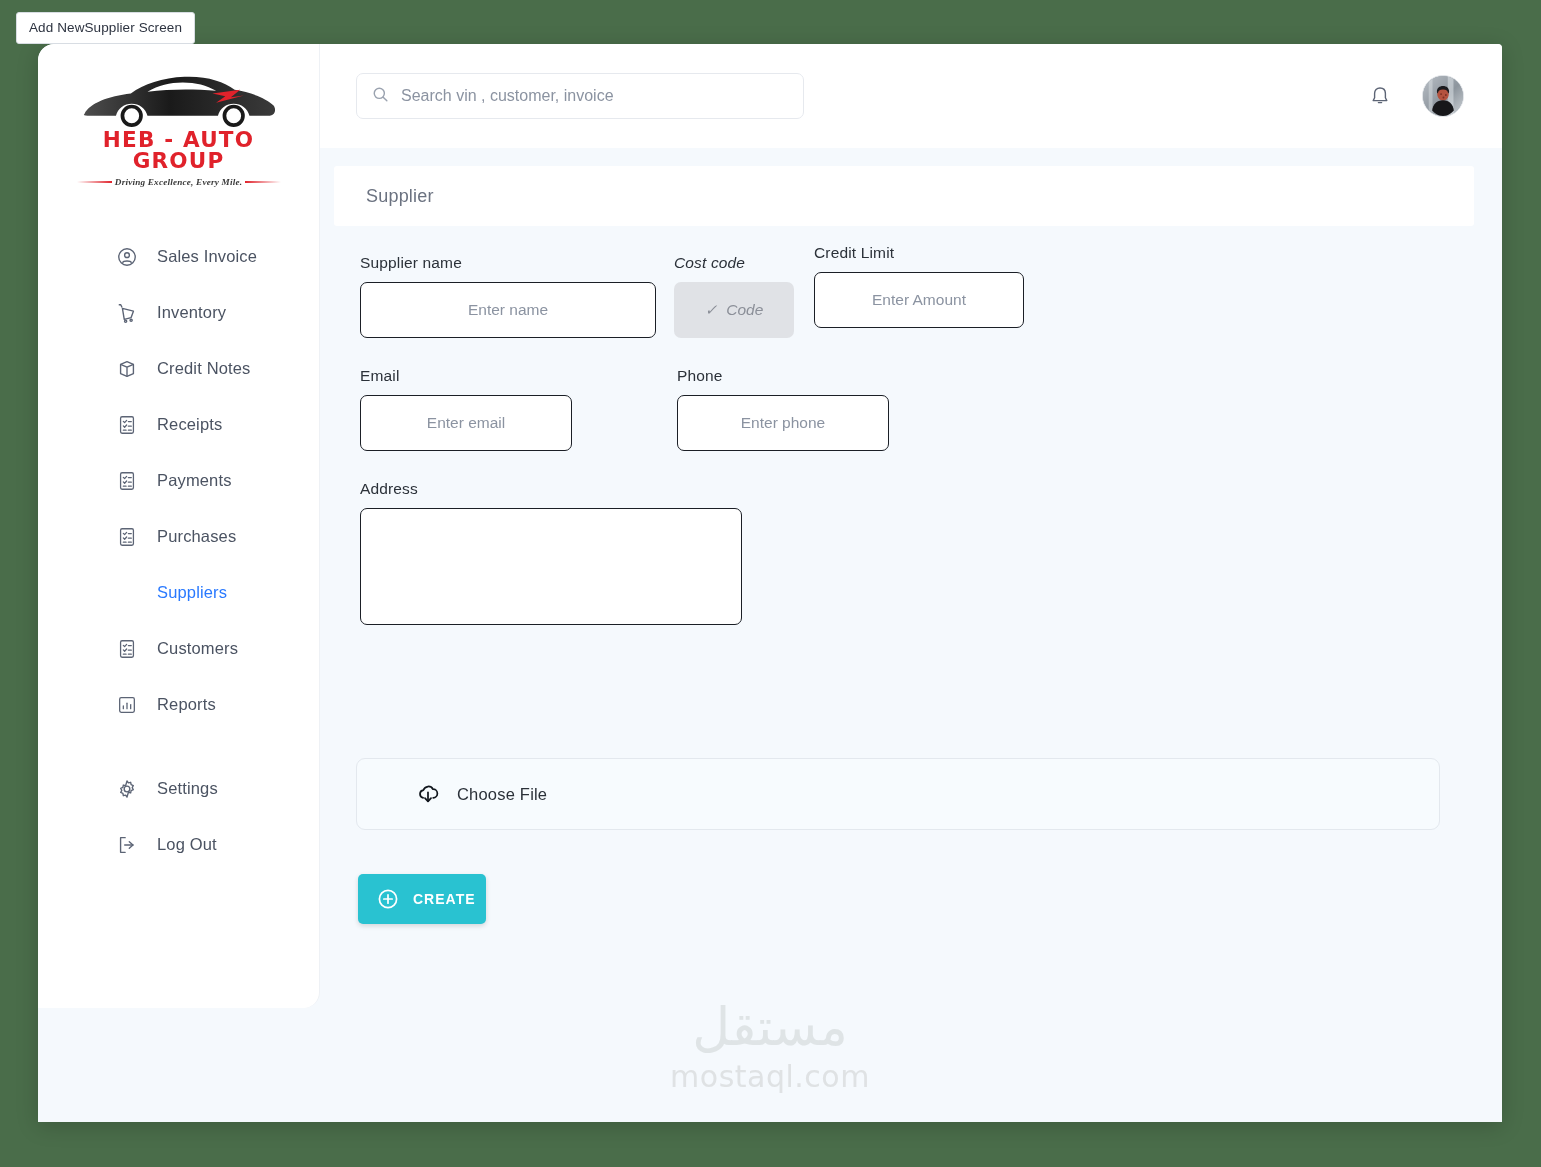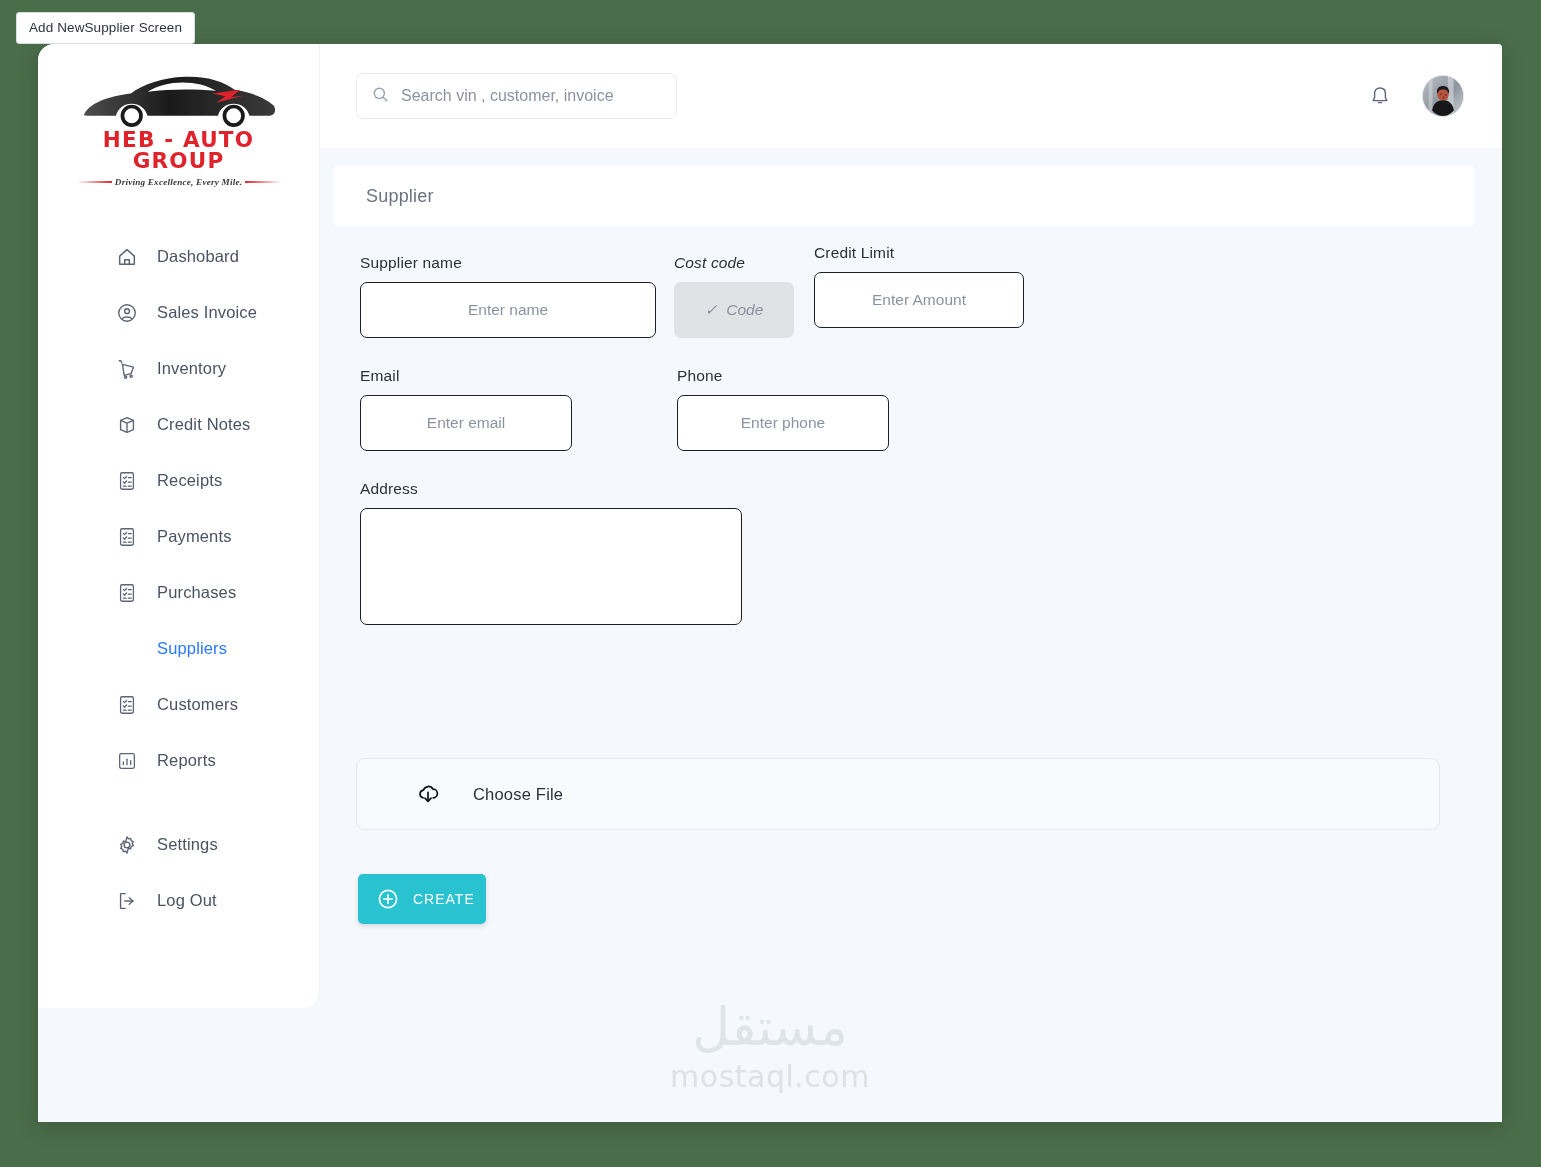--- a/index.html
+++ b/index.html
@@ -140,21 +140,21 @@
     left: 282px; top: 0;
     width: 1182px;
     height: 104px;
     background: #ffffff;
     border-top-right-radius: 4px;
     display: flex;
     align-items: center;
     padding: 0 38px 0 36px;
   }
   .search-box {
-    width: 321px;
+    width: 448px;
     height: 46px;
     border: 1px solid #e6e9ee;
     border-radius: 7px;
     background: #fff;
     display: flex;
     align-items: center;
     padding: 0 14px;
     gap: 11px;
   }
   .search-box svg { width: 19px; height: 19px; color: #9aa2af; flex: none; }
@@ -281,21 +281,21 @@
     margin-top: 133px;
     margin-left: -4px;
     width: 1084px;
     height: 72px;
     border: 1px solid #e3e8ee;
     border-radius: 9px;
     background: #f7fbfe;
     display: flex;
     align-items: center;
     padding-left: 58px;
-    gap: 32px;
+    gap: 16px;
     cursor: pointer;
   }
   .dropzone .dz-ico { width: 26px; height: 26px; color: #11161d; }
   .dropzone .dz-ico svg { width: 100%; height: 100%; display: block; }
   .dz-label { font-size: 16.5px; color: #2b3139; letter-spacing: .2px; }
 
   .create-btn {
     margin-top: 44px;
     margin-left: -2px;
     width: 128px;
@@ -309,21 +309,21 @@
     padding-left: 18px;
     cursor: pointer;
     box-shadow: 0 2px 5px rgba(0,0,0,.14);
   }
   .create-btn .plus { width: 24px; height: 24px; color: #ffffff; flex: none; }
   .create-btn .plus svg { width: 100%; height: 100%; display: block; }
   .create-label {
     color: #ffffff;
     font-size: 14px;
     letter-spacing: 1px;
-    font-weight: normal;
+    font-weight: bold;
   }
 
   
   .watermark {
     position: absolute;
     left: 50%;
     transform: translateX(-50%);
     bottom: 28px;
     text-align: center;
     pointer-events: none;
@@ -373,29 +373,20 @@
         <div class="logo-tag-row">
           <span class="logo-rule"></span>
           <span class="logo-tagline">Driving Excellence, Every Mile.</span>
           <span class="logo-rule r"></span>
         </div>
       </div>
     </div>
 
     <nav class="nav">
 
-      <div class="nav-item">
-        <span class="ico">
-          <svg viewBox="0 0 24 24" fill="none" stroke="currentColor" stroke-width="1.6" stroke-linecap="round" stroke-linejoin="round">
-              <path d="M4 11 L12 4 L20 11 V20 H4 Z"></path>
-              <path d="M9.5 20 v-5 h5 v5"></path>
-            </svg>
-        </span>
-        <span class="nav-label">Dashobard</span>
-      </div>
 
       <div class="nav-item">
         <span class="ico">
           <svg viewBox="0 0 24 24" fill="none" stroke="currentColor" stroke-width="1.5">
               <circle cx="12" cy="12" r="9"></circle>
               <circle cx="12" cy="10" r="2.6"></circle>
               <path d="M7 18.3 C8.2 15.8 15.8 15.8 17 18.3"></path>
             </svg>
         </span>
         <span class="nav-label">Sales Invoice</span>

